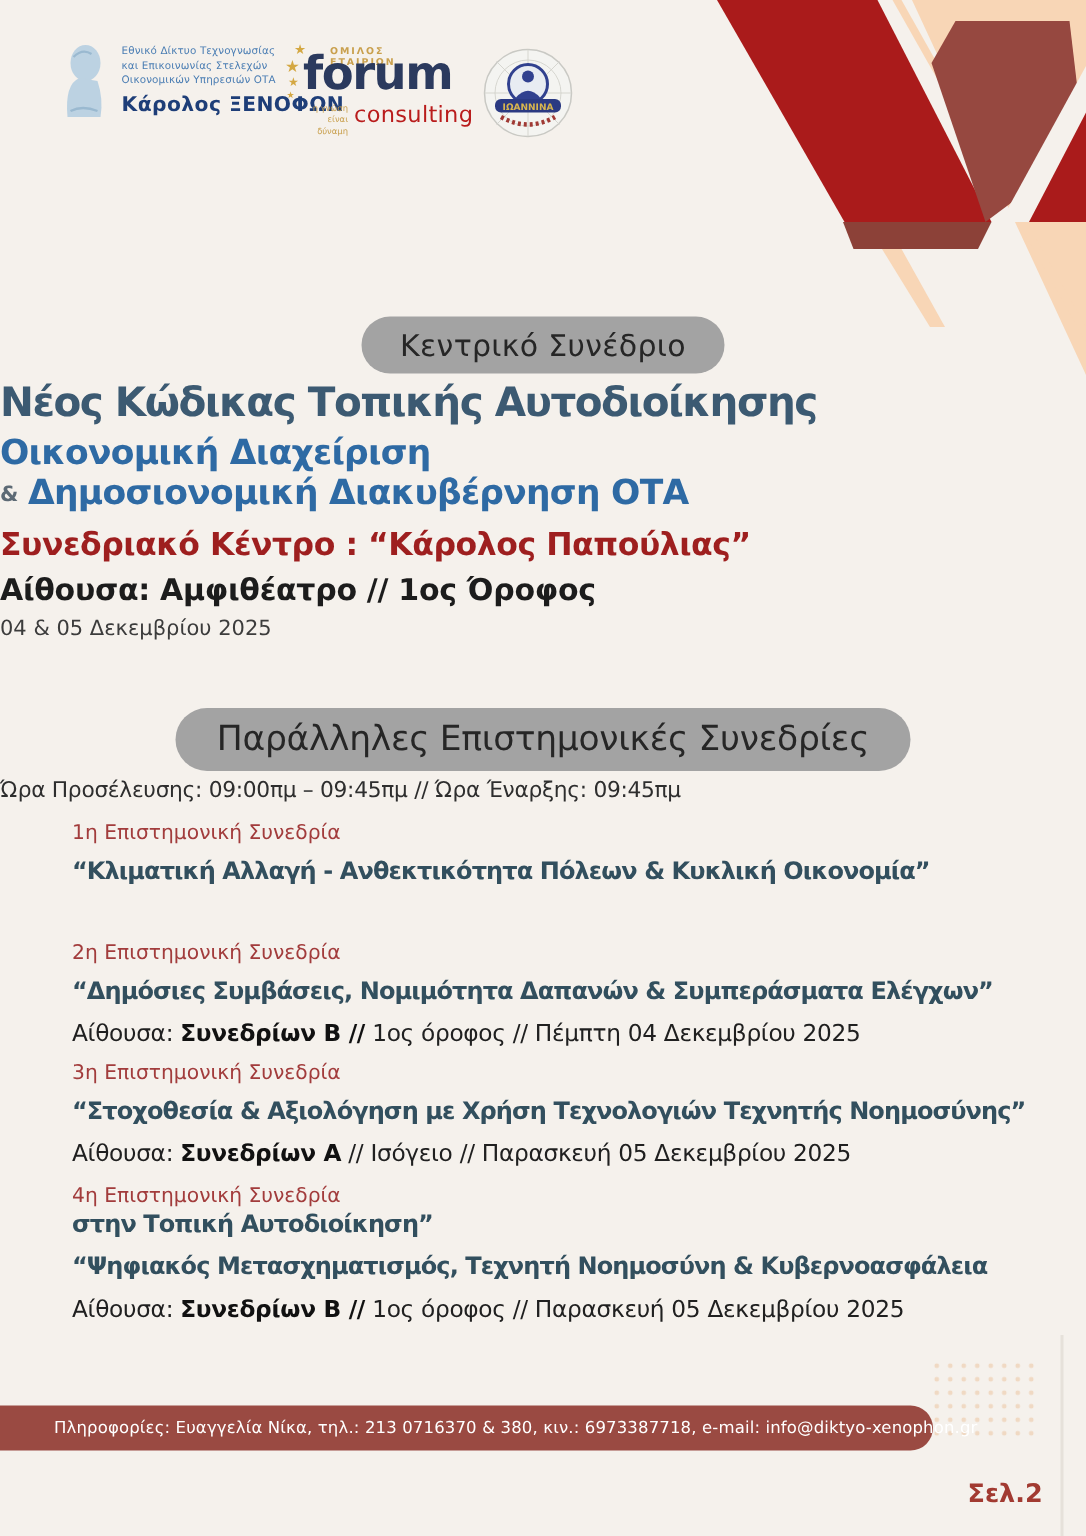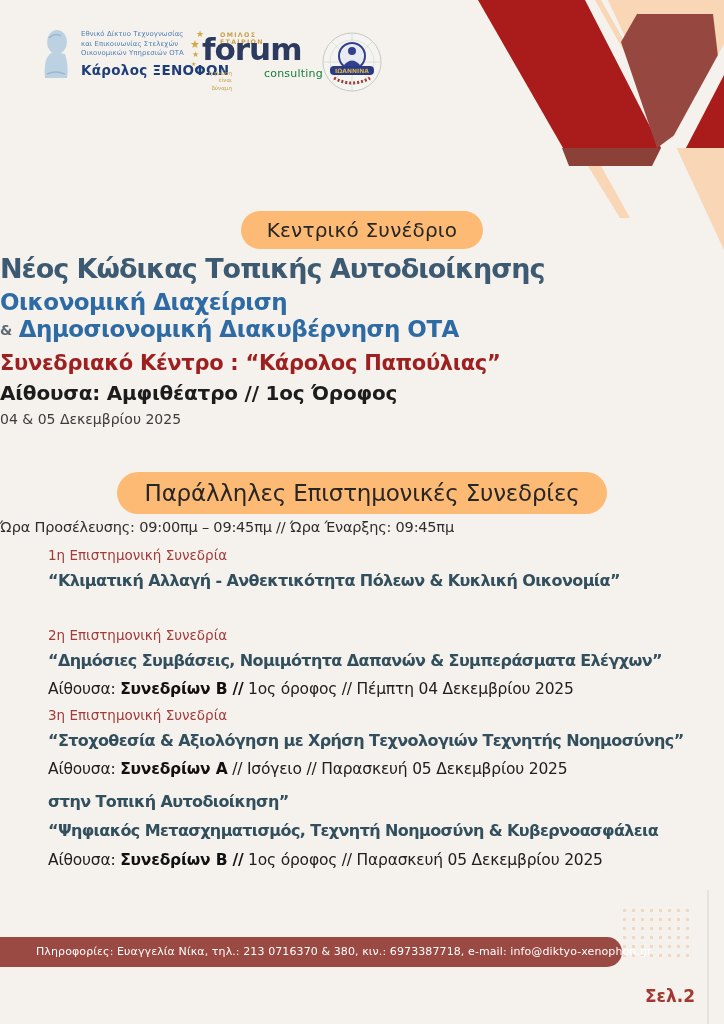--- a/index.html
+++ b/index.html
@@ -20,26 +20,26 @@
   .logo-xen{position:absolute;left:35px;top:28px;display:flex;align-items:center;gap:6px;}
   .logo-xen .txt{display:flex;flex-direction:column;}
   .logo-xen .small{font-size:6.9px;line-height:1.4;color:#4a7db3;letter-spacing:.1px;}
   .logo-xen .name{font-size:13.5px;font-weight:bold;color:#1e3e78;margin-top:3px;letter-spacing:.3px;}
   .logo-forum{position:absolute;left:190px;top:30px;width:112px;height:58px;}
   .lf-top{position:absolute;left:30px;top:1px;font-size:6.3px;letter-spacing:1.3px;color:#c9a04e;font-weight:bold;}
   .lf-main{position:absolute;left:12px;top:4px;font-size:31px;font-weight:bold;color:#2b3a5e;letter-spacing:-1px;line-height:1;}
   .lf-stars{position:absolute;left:0;top:0;width:14px;height:44px;color:#d4a843;}
   .lf-stars span{position:absolute;line-height:1;}
   .lf-tag{position:absolute;left:14px;top:40px;font-size:5.6px;color:#c9a04e;line-height:1.3;text-align:right;width:28px;}
-  .lf-sub{position:absolute;left:46px;top:37px;font-size:11px;color:#15803d;letter-spacing:.2px;margin-left:28px;}
+  .lf-sub{position:absolute;left:46px;top:37px;font-size:15px;color:#b91c1c;letter-spacing:.2px;}
   .logo-emblem{position:absolute;left:322px;top:32px;width:60px;height:60px;}
   
   .pill{
     position:absolute;left:0;right:0;margin:0 auto;width:max-content;
-    background:#fdba74;border-radius:22px;color:#262626;
+    background:#a3a3a3;border-radius:22px;color:#262626;
   }
   .pill1{top:211px;font-size:20px;padding:7px 26px;letter-spacing:.2px;}
   .pill2{top:472px;font-size:23px;padding:8px 28px;letter-spacing:-.2px;}
   
   .cline{position:absolute;left:0;right:12px;white-space:nowrap;}
   .title{top:253px;font-size:27px;font-weight:bold;color:#3c5a72;letter-spacing:-1px;}
   .sub1{top:289px;font-size:23px;font-weight:bold;color:#2e6aa4;letter-spacing:-.5px;}
   .sub2{top:316px;font-size:23px;font-weight:bold;color:#2e6aa4;letter-spacing:-.5px;}
   .sub2 .amp{font-size:14px;font-weight:bold;color:#5d6a75;margin-right:7px;vertical-align:2px;}
   .venue{top:351px;font-size:21px;font-weight:bold;color:#9e1f1f;letter-spacing:-.3px;}
@@ -151,20 +151,21 @@
     <div class="s-room"><span>Αίθουσα: </span><b>Συνεδρίων Β //</b><span> 1ος όροφος // Πέμπτη 04 Δεκεμβρίου 2025</span></div>
   </div>
 
   <div class="session s3">
     <div class="s-label">3η Επιστημονική  Συνεδρία</div>
     <div class="s-title">“Στοχοθεσία  &amp; Αξιολόγηση  με Χρήση Τεχνολογιών Τεχνητής Νοημοσύνης”</div>
     <div class="s-room"><span>Αίθουσα: </span><b>Συνεδρίων Α</b><span>  //  Ισόγειο  //  Παρασκευή 05 Δεκεμβρίου 2025</span></div>
   </div>
 
   <div class="session s4">
+    <div class="s-label">4η Επιστημονική Συνεδρία</div>
     <div class="s-title" style="margin-top:1px;">στην Τοπική Αυτοδιοίκηση”</div>
     <div class="s-title">“Ψηφιακός Μετασχηματισμός, Τεχνητή Νοημοσύνη  &amp; Κυβερνοασφάλεια</div>
     <div class="s-room"><span>Αίθουσα: </span><b>Συνεδρίων Β  //</b><span> 1ος όροφος  //  Παρασκευή 05 Δεκεμβρίου 2025</span></div>
   </div>
 
   <div class="dots"></div>
   <div class="vline"></div>
   <div class="footer-bar">Πληροφορίες: Ευαγγελία Νίκα, τηλ.:  213 0716370 &amp; 380, κιν.: 6973387718, e-mail: info@diktyo-xenophon.gr</div>
   <div class="page-num">Σελ.2</div>
 

